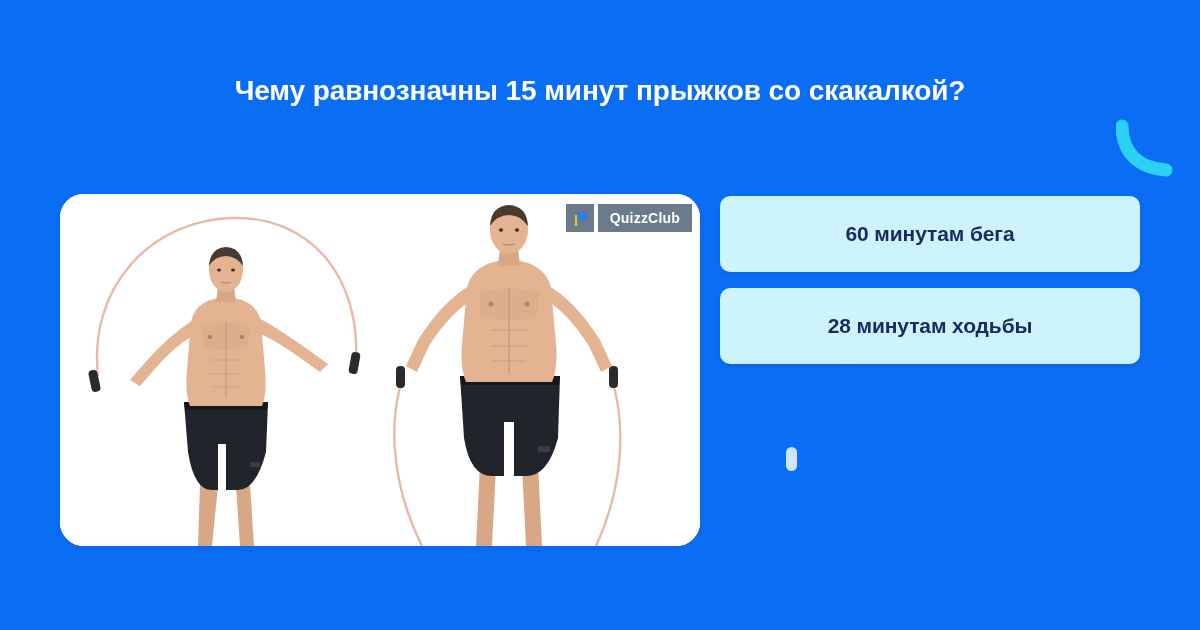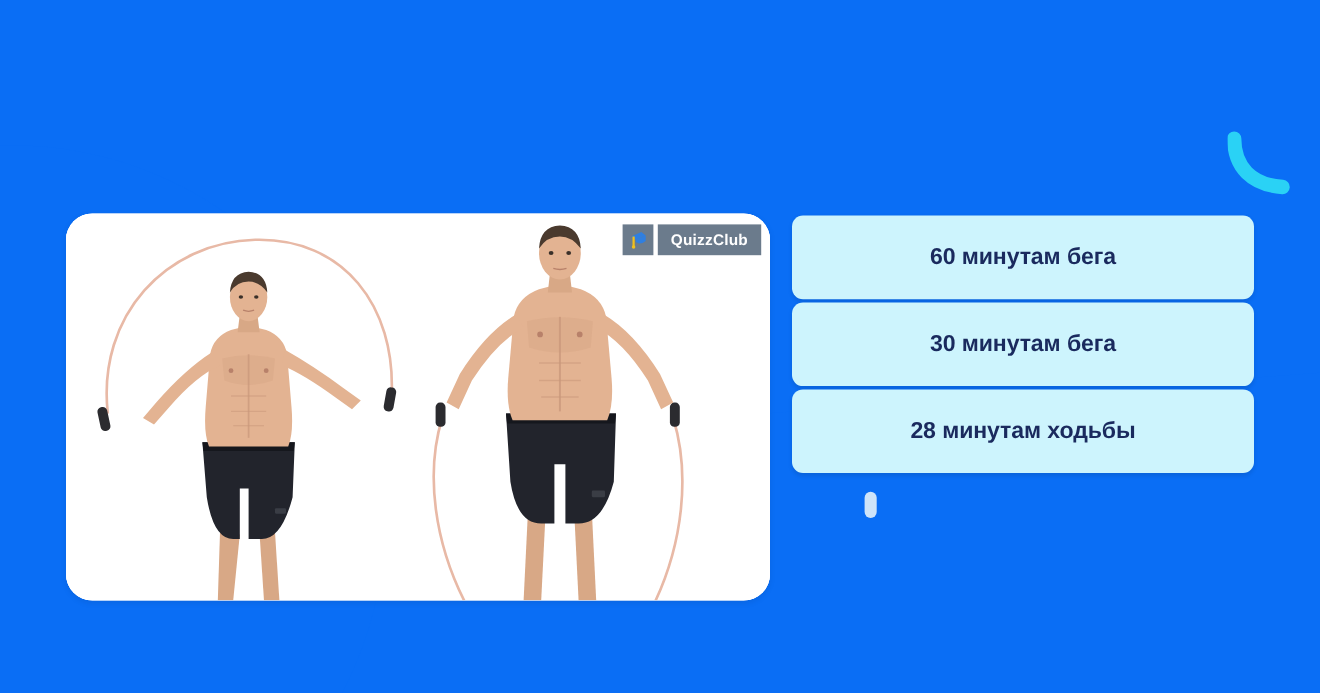--- a/index.html
+++ b/index.html
@@ -155,21 +155,21 @@
     position: absolute;
     left: 720px;
     top: 196px;
     width: 420px;
   }
   .option {
     width: 420px;
     height: 76px;
     background: #cdf4fd;
     border-radius: 10px;
-    margin-bottom: 3px;
+    margin-bottom: 16px;
     display: flex;
     align-items: center;
     justify-content: center;
     box-shadow: 0 2px 4px rgba(0,0,0,0.10);
     box-sizing: border-box;
   }
   .option:last-child { margin-bottom: 0; justify-content: center; }
   .option-label {
     color: #1a2a5e;
     font-size: 21px;
@@ -197,20 +197,21 @@
   <div class="bg-base"></div>
   <div class="bg-circle-light"></div>
   <div class="bg-wedge"></div>
   <div class="bg-wedge-2"></div>
   <div class="bg-blob"></div>
 
   <svg class="bg-crescent" viewBox="0 0 62 62">
     <path d="M6 8 C6 34, 22 50, 50 52" fill="none" stroke="#2ad2f5" stroke-width="13" stroke-linecap="round"></path>
   </svg>
 
+  <div class="title">Чему равнозначны 15 минут прыжков со скакалкой?</div>
 
   <div class="image-card">
     <div class="photo">
       <svg viewBox="0 0 640 352">
         <rect x="0" y="0" width="640" height="352" fill="#ffffff"></rect>
 
         <g>
 
           <path d="M38 182 C28 92, 92 26, 172 24 C252 22, 300 84, 296 166" fill="none" stroke="#e8b9a6" stroke-width="2.4"></path>
 
@@ -293,22 +294,19 @@
       </div>
       <div class="badge-label">QuizzClub</div>
     </div>
   </div>
 
   <div class="options">
     <div class="option">
       <span class="option-label">60 минутам бега</span>
     </div>
     <div class="option">
-      <span class="option-label">30 минутам бега</span>
-    </div>
-    <div class="option">
       <span class="option-label">28 минутам ходьбы</span>
     </div>
   </div>
 
   <div class="scroll-pip"></div>
 
 </div>
 
 </body></html>

